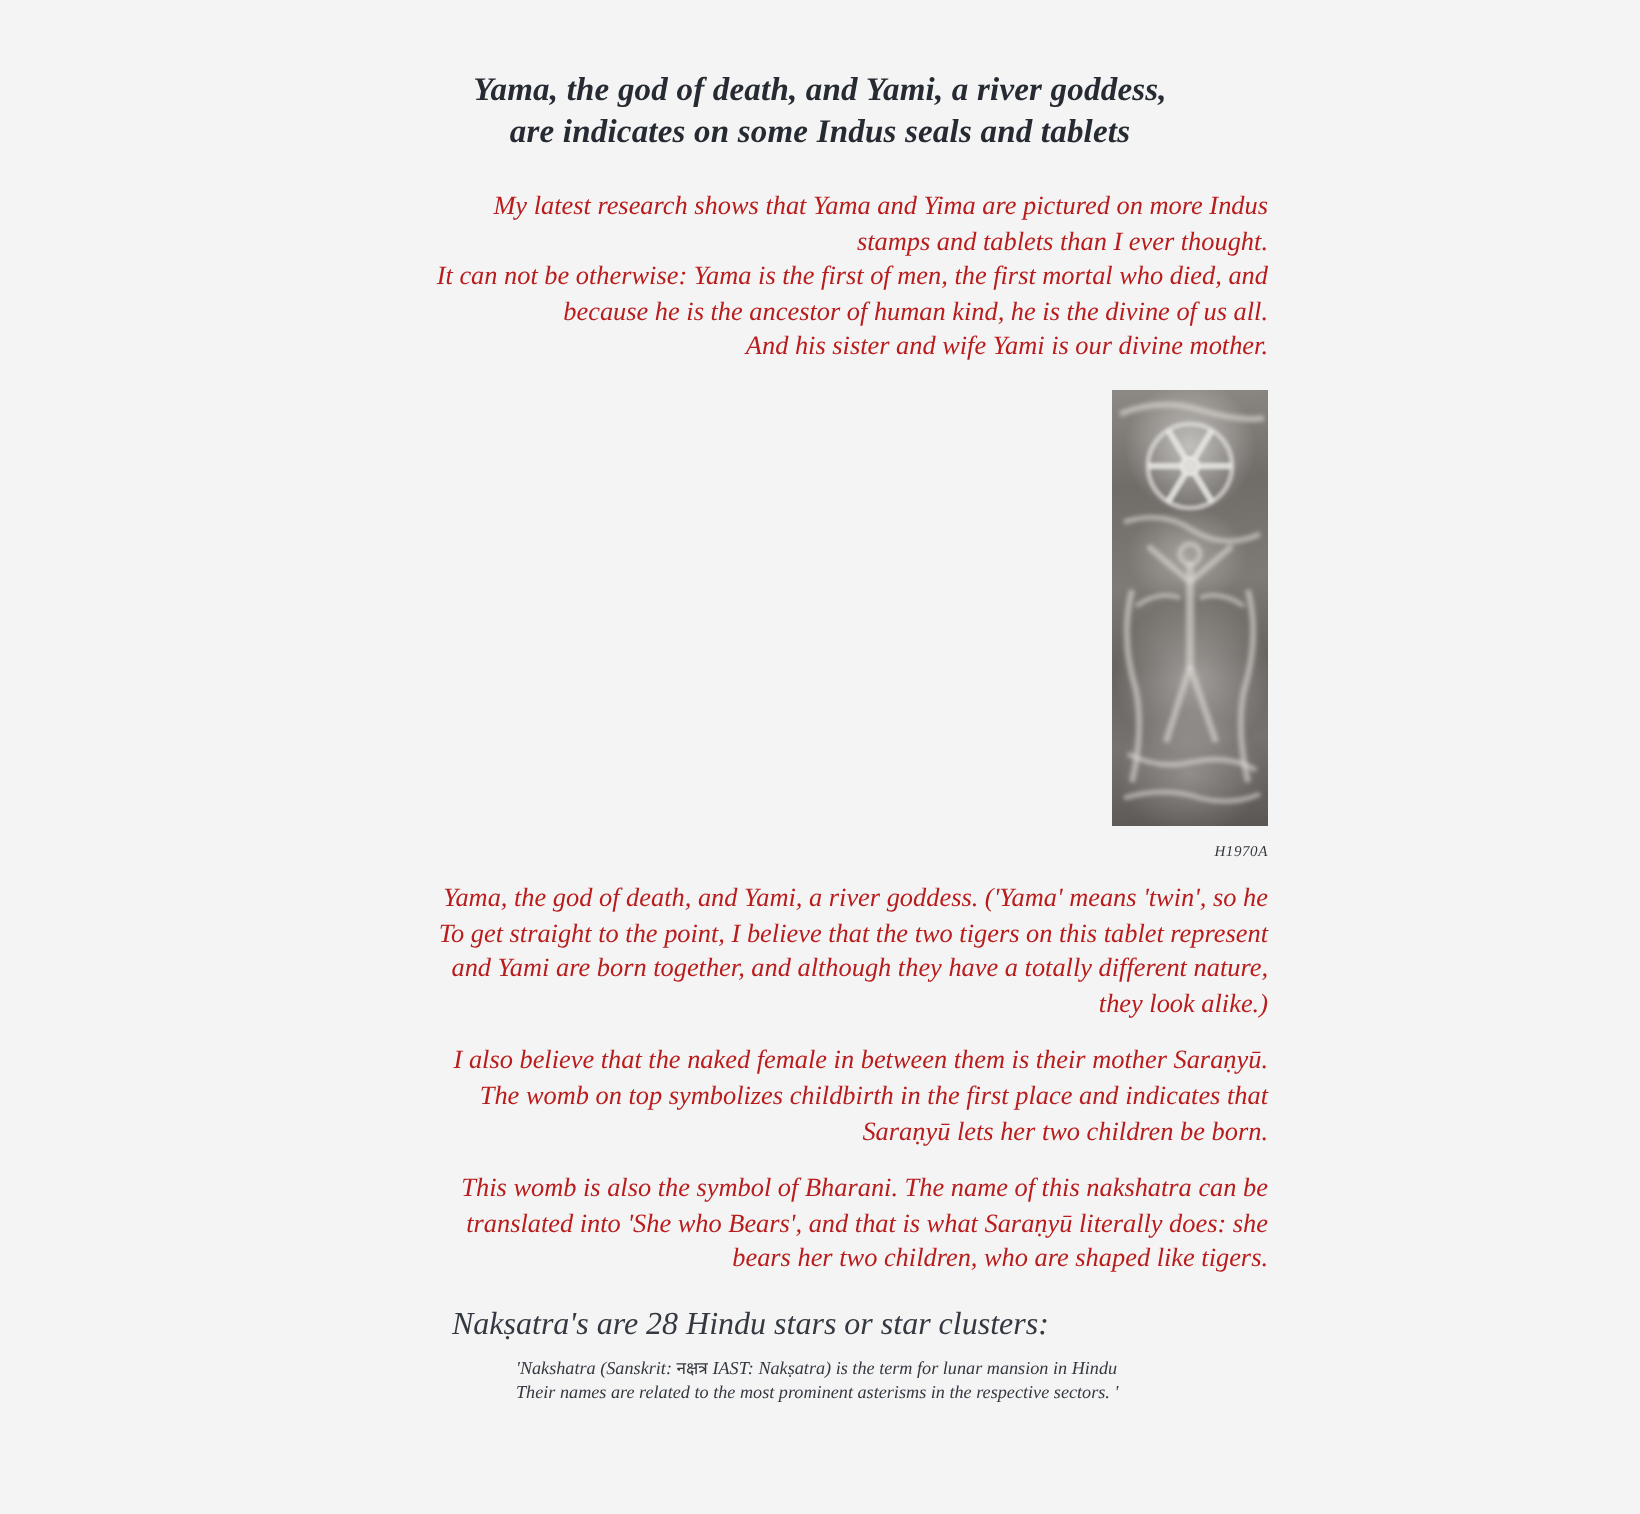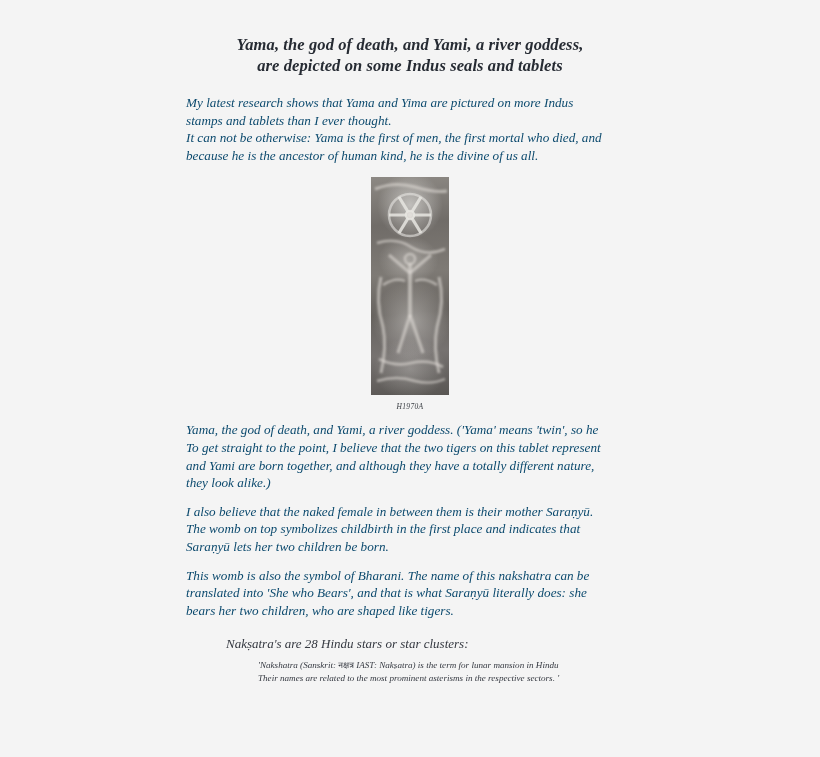--- a/index.html
+++ b/index.html
@@ -37,31 +37,31 @@
     margin: 0 0 18px 0;
     letter-spacing: 0.1px;
   }
   .title-line { display: block; }
 
   
   .para {
     font-style: italic;
     font-size: 13.2px;
     line-height: 17.6px;
-    color: #0c4a6e;
+    color: #b91c1c;
     margin: 0 0 11px 0;
-    text-align: left;
+    text-align: right;
   }
   .para-line { display: block; }
   .para.tight { margin-bottom: 0; }
 
   
   .figure {
     margin: 13px 0 9px 0;
-    text-align: center;
+    text-align: right;
   }
   .artifact {
     display: inline-block;
     position: relative;
     width: 78px;
     height: 218px;
     overflow: hidden;
     background: #5f5c59;
     border: 0;
   }
@@ -90,21 +90,21 @@
     letter-spacing: 0.3px;
   }
 
   
   .note {
     margin: 17px 0 0 0;
     padding-left: 40px;
   }
   .note-head {
     font-style: italic;
-    font-size: 13px;
+    font-size: 16px;
     line-height: 15px;
     color: #343840;
     margin: 0;
   }
   .quote {
     margin: 8px 0 0 32px;
     font-style: italic;
     font-size: 9.1px;
     line-height: 12.4px;
     color: #343840;
@@ -113,28 +113,29 @@
   .deva { font-style: normal; font-family: Liberation Sans, sans-serif; font-size: 8.6px; text-align: right; }
 </style>
 </head>
 <body>
 
 <div class="page">
   <div class="content">
 
     <h1 class="title">
       <span class="title-line">Yama, the god of death, and Yami, a river goddess,</span>
-      <span class="title-line">are depicted on some Indus seals and tablets</span>
+      <span class="title-line">are indicates on some Indus seals and tablets</span>
     </h1>
 
     <p class="para">
       <span class="para-line">My latest research shows that Yama and Yima are pictured on more Indus</span>
       <span class="para-line">stamps and tablets than I ever thought.</span>
       <span class="para-line">It can not be otherwise: Yama is the first of men, the first mortal who died, and</span>
       <span class="para-line">because he is the ancestor of human kind, he is the divine of us all.</span>
+      <span class="para-line">And his sister and wife Yami is our divine mother.</span>
     </p>
 
     <div class="figure">
       <div class="artifact">
         <div class="stone"></div>
         <svg viewBox="0 0 78 218" preserveAspectRatio="none">
           <defs>
             <filter id="soft">
                 <feGaussianBlur stdDeviation="0.7"></feGaussianBlur>
               </filter>

